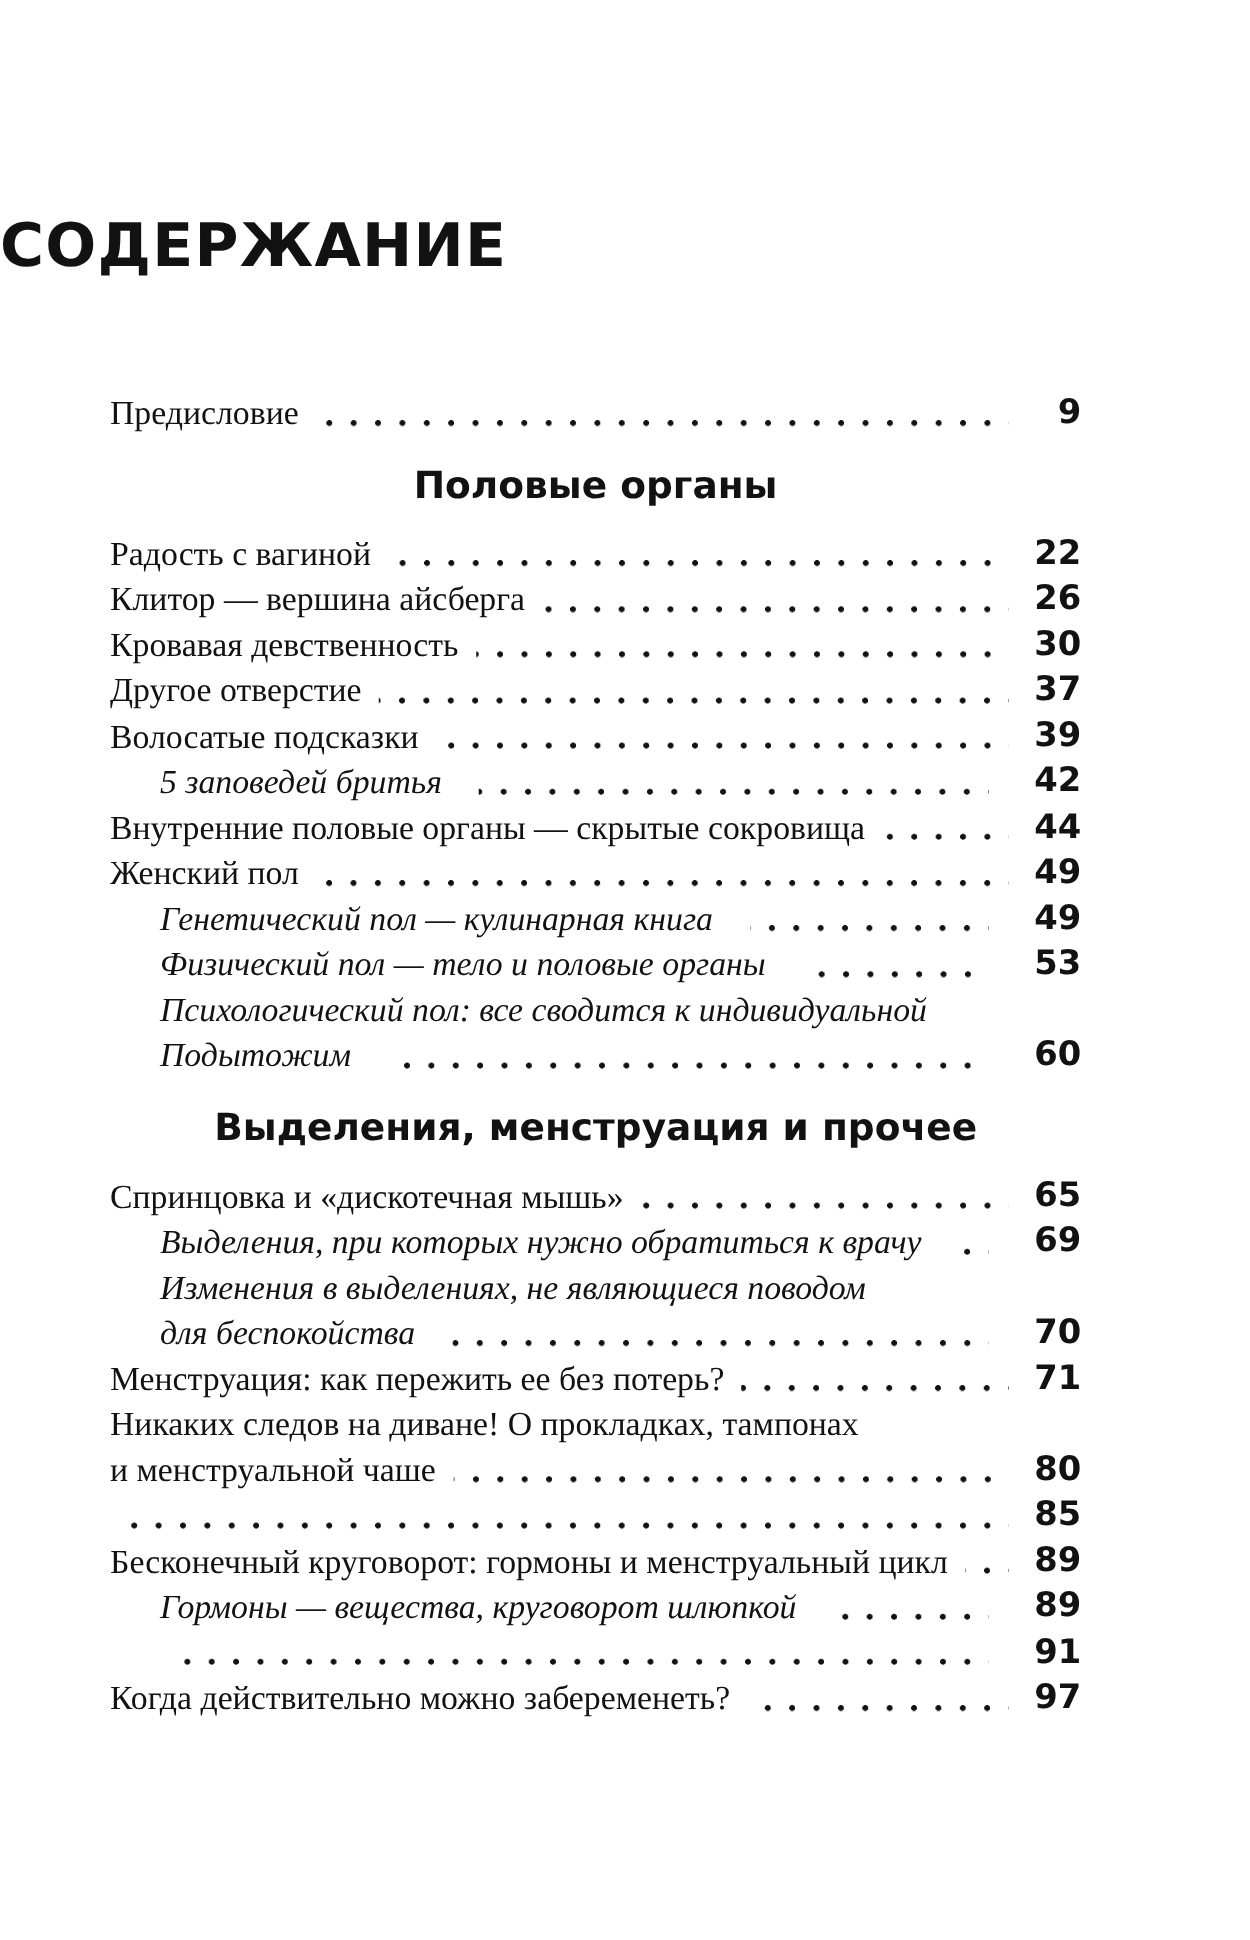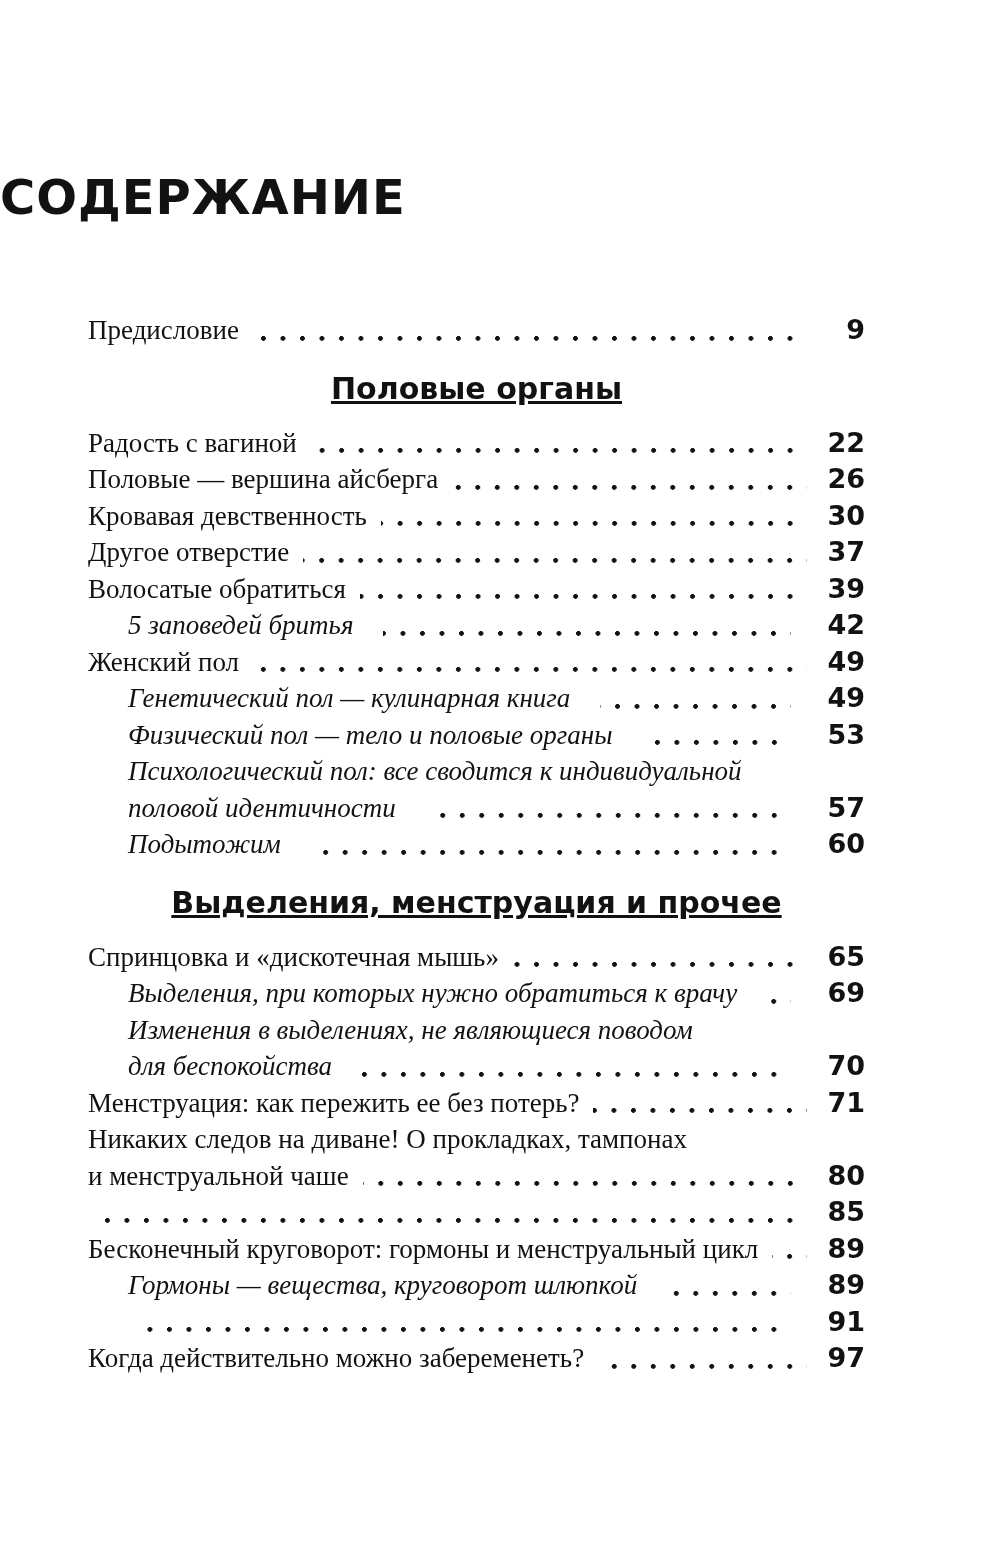--- a/index.html
+++ b/index.html
@@ -67,21 +67,21 @@
   }
   .page-num{
     flex:0 0 auto;
     min-width:48px;
     text-align:right;
     font-family:"DejaVu Sans",sans-serif;
     font-weight:bold;
     font-size:27px;
   }
   
-  .toc-section .section-heading{text-decoration:underline;}
+  .toc-section .section-heading{}
 </style>
 </head>
 <body>
 
 <div class="page">
   <h1 class="title">СОДЕРЖАНИЕ</h1>
   <div class="toc" id="toc">
   <section class="toc-section first">
 
     <div class="entries">
@@ -96,49 +96,54 @@
   <section class="toc-section">
     <h2 class="section-heading">Половые органы</h2>
     <div class="entries">
   <div class="toc-row">
     <span class="entry-text">Радость с вагиной</span>
     <span class="leader"></span>
     <span class="page-num">22</span>
   </div>
 
   <div class="toc-row">
-    <span class="entry-text">Половые — вершина айсберга</span>
+    <span class="entry-text">Клитор — вершина айсберга</span>
     <span class="leader"></span>
     <span class="page-num">26</span>
   </div>
 
   <div class="toc-row">
     <span class="entry-text">Кровавая девственность</span>
     <span class="leader"></span>
     <span class="page-num">30</span>
   </div>
 
   <div class="toc-row">
     <span class="entry-text">Другое отверстие</span>
     <span class="leader"></span>
     <span class="page-num">37</span>
   </div>
 
   <div class="toc-row">
-    <span class="entry-text">Волосатые обратиться</span>
+    <span class="entry-text">Волосатые подсказки</span>
     <span class="leader"></span>
     <span class="page-num">39</span>
   </div>
 
   <div class="toc-row indent-1 italic">
     <span class="entry-text">5 заповедей бритья</span>
     <span class="leader"></span>
     <span class="page-num">42</span>
   </div>
 
+  <div class="toc-row">
+    <span class="entry-text">Внутренние половые органы — скрытые сокровища</span>
+    <span class="leader"></span>
+    <span class="page-num">44</span>
+  </div>
 
   <div class="toc-row">
     <span class="entry-text">Женский пол</span>
     <span class="leader"></span>
     <span class="page-num">49</span>
   </div>
 
   <div class="toc-row indent-1 italic">
     <span class="entry-text">Генетический пол — кулинарная книга</span>
     <span class="leader"></span>
@@ -149,25 +154,20 @@
     <span class="entry-text">Физический пол — тело и половые органы</span>
     <span class="leader"></span>
     <span class="page-num">53</span>
   </div>
 
   <div class="toc-row indent-1 italic">
     <span class="entry-text">Психологический пол: все сводится к индивидуальной</span>
 
   </div>
 
-  <div class="toc-row indent-1 italic">
-    <span class="entry-text">половой идентичности</span>
-    <span class="leader"></span>
-    <span class="page-num">57</span>
-  </div>
 
   <div class="toc-row indent-1 italic">
     <span class="entry-text">Подытожим</span>
     <span class="leader"></span>
     <span class="page-num">60</span>
   </div>
 </div>
   </section>
 
   <section class="toc-section">

